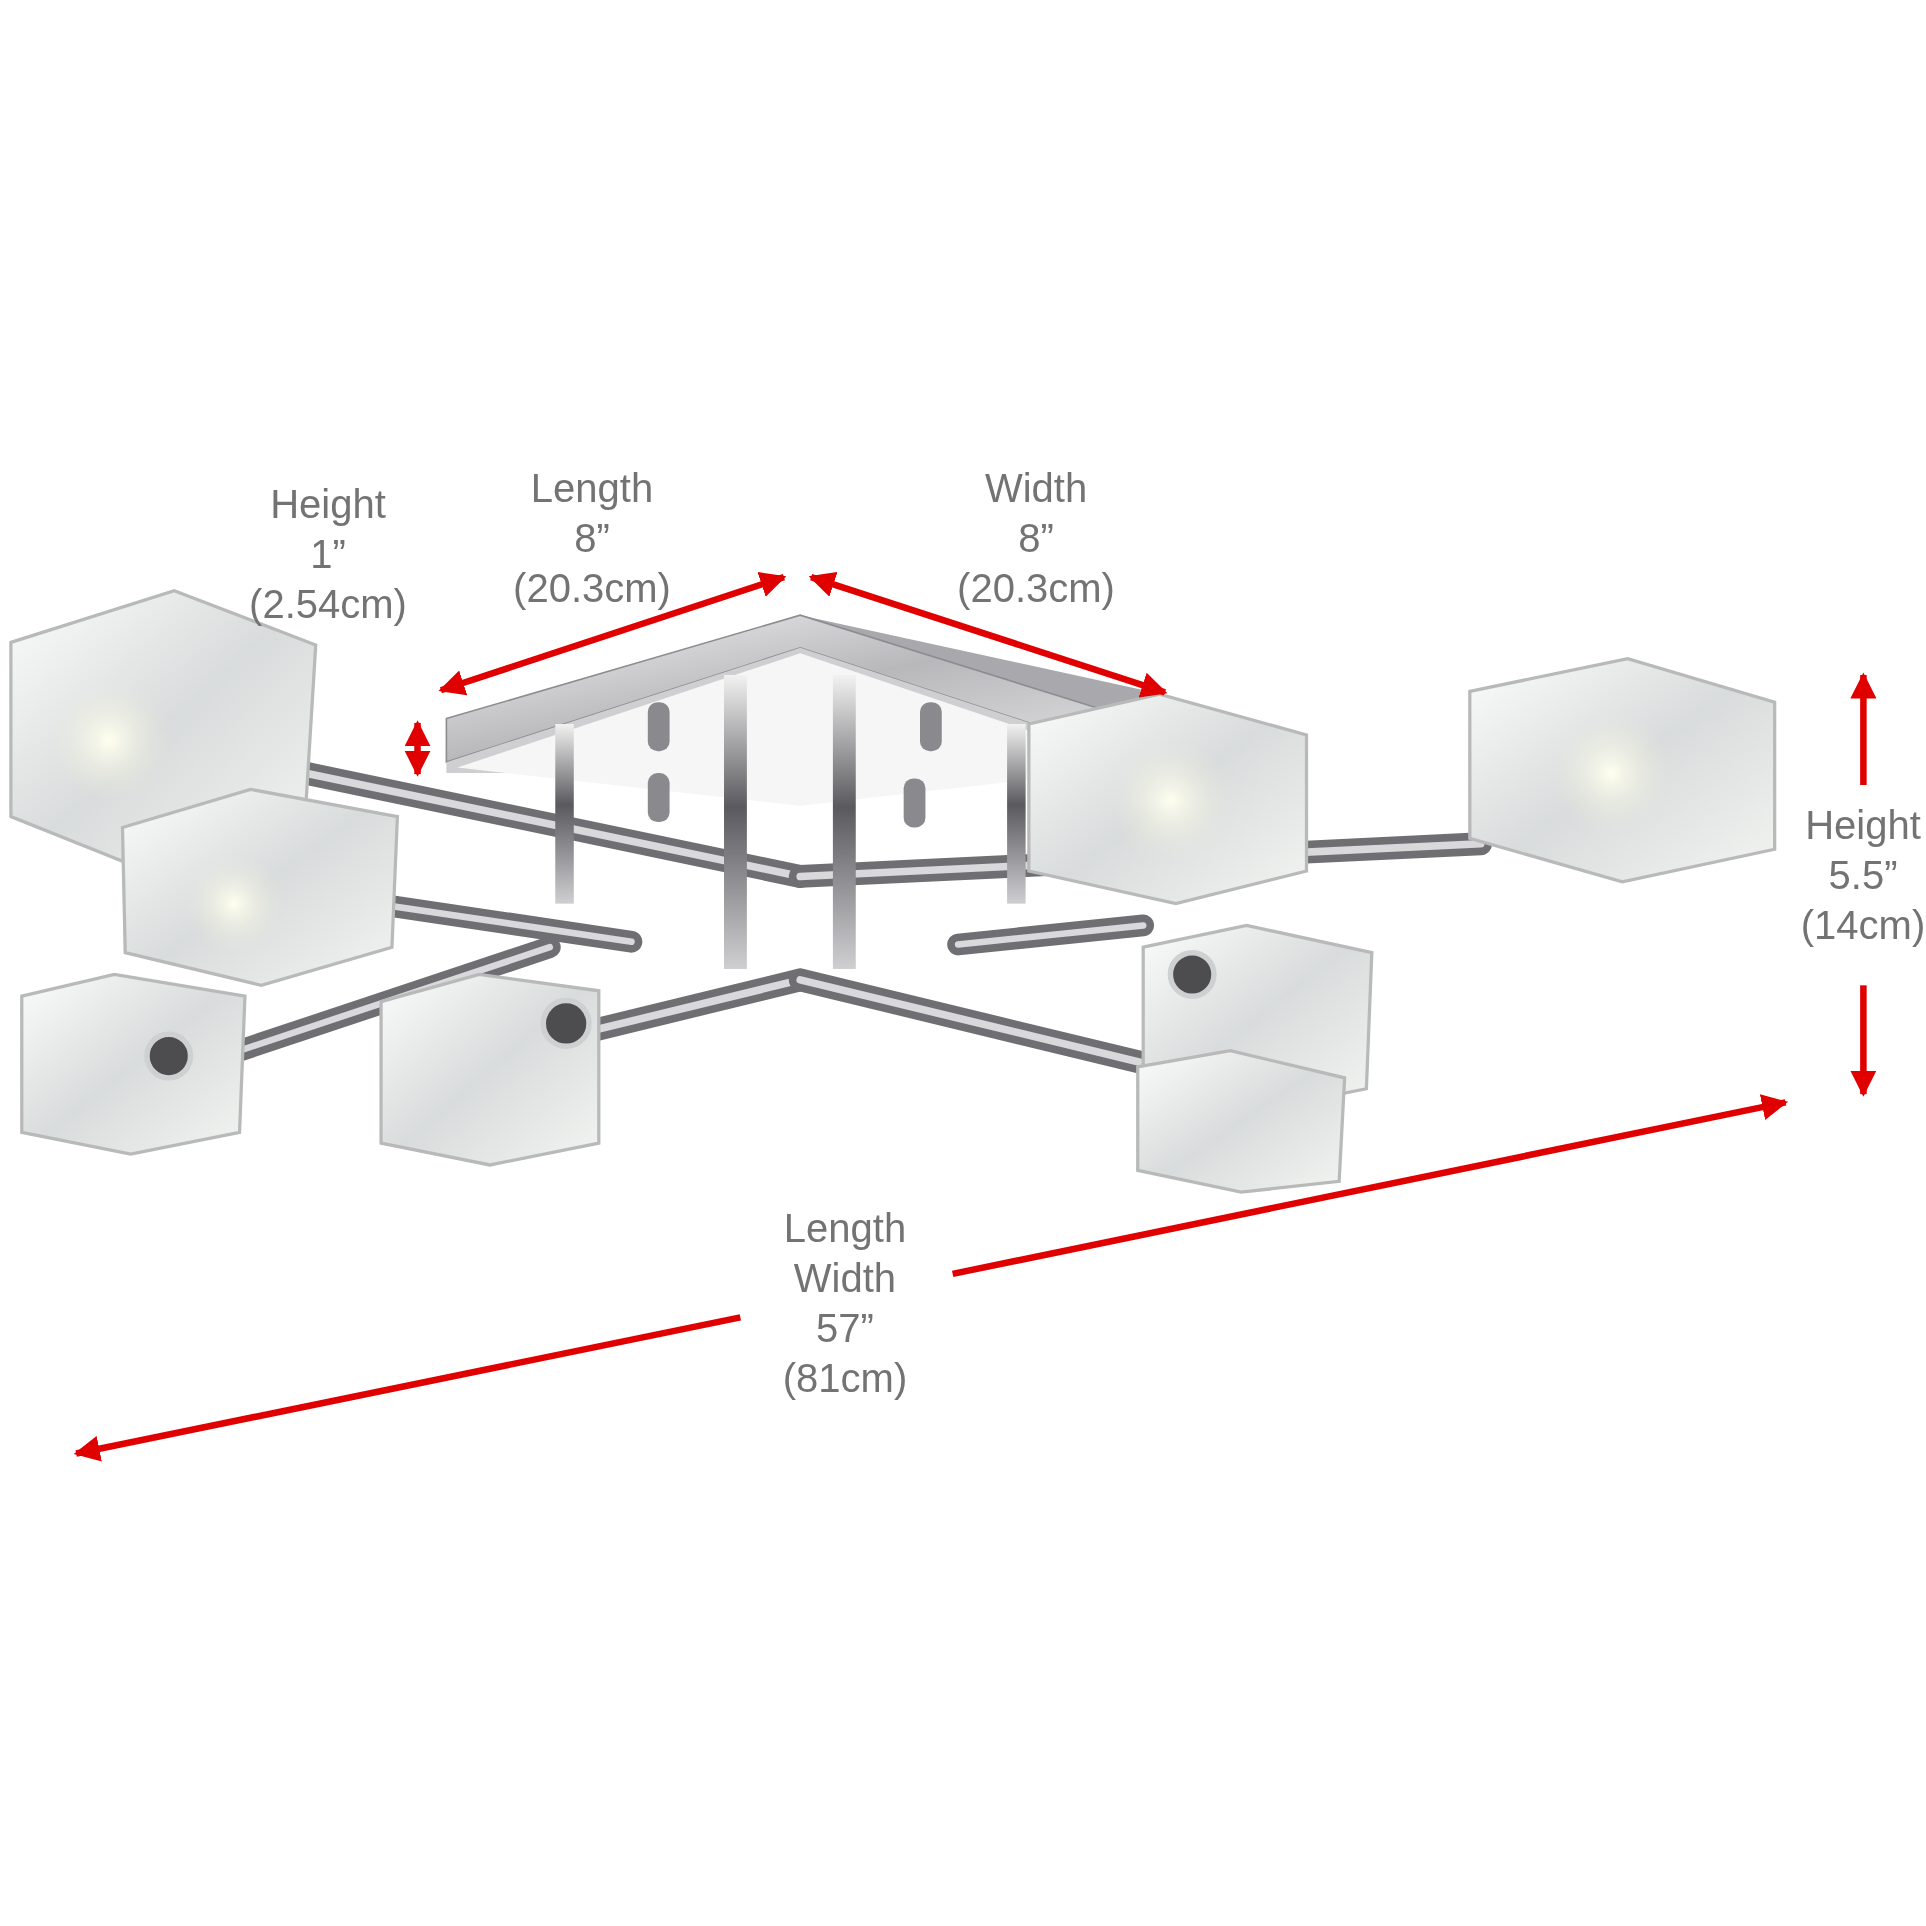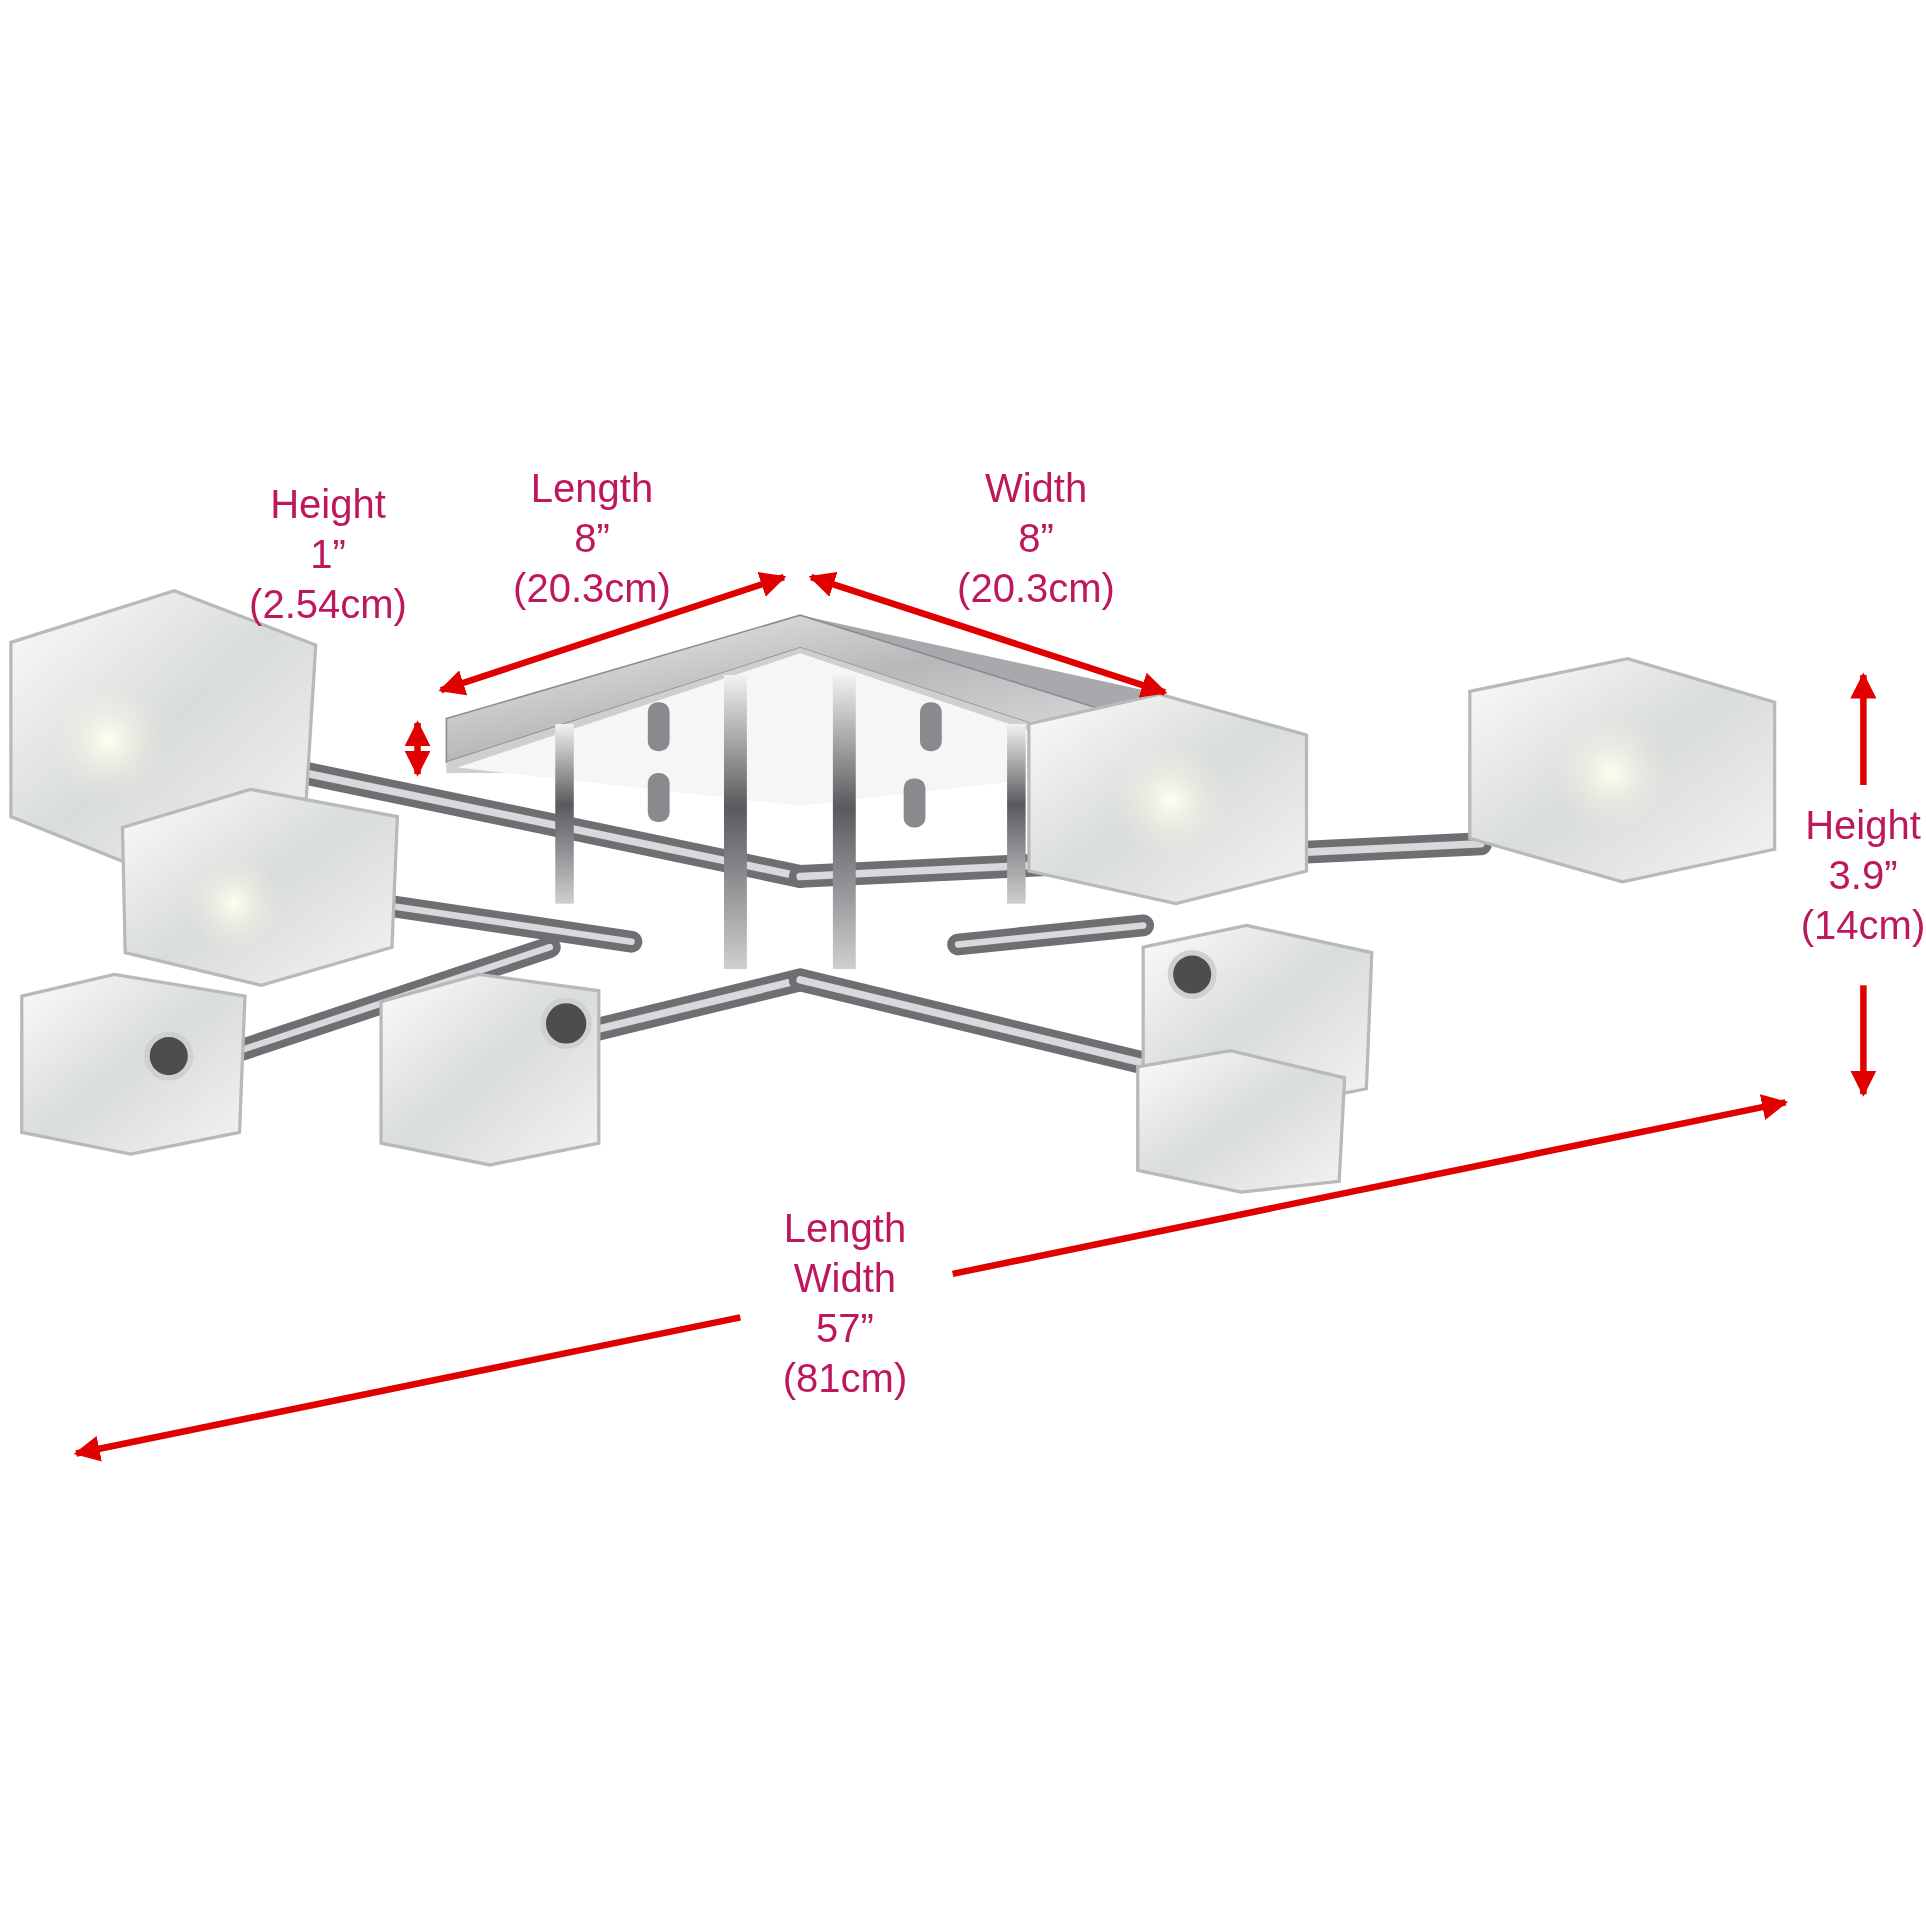--- a/index.html
+++ b/index.html
@@ -1,19 +1,19 @@
 <!DOCTYPE html>
 <html style="font-size:8.7px"><head>
   <meta charset="utf-8">
   <style>
     html, body { margin: 0; padding: 0; background: #ffffff; }
     body { width: 1926px; height: 1926px; position: relative; overflow: hidden; font-family: "Liberation Sans", sans-serif; }
     .stage { position: absolute; left: 0; top: 0; width: 1926px; height: 1926px; }
     svg.art { position: absolute; left: 0; top: 0; width: 1926px; height: 1926px; }
-    .label { position: absolute; text-align: center; color: #be185d; font-size: 40px; line-height: 50px; font-family: "Liberation Sans", sans-serif; white-space: nowrap; transform: translateX(-50%); }
+    .label { position: absolute; text-align: center; color: #737373; font-size: 40px; line-height: 50px; font-family: "Liberation Sans", sans-serif; white-space: nowrap; transform: translateX(-50%); }
     .label span { display: block; }
   </style>
 </head>
 <body>
 
 <div class="stage">
 
   <svg class="art" viewBox="0 0 3538 3538" xmlns="http://www.w3.org/2000/svg">
     <defs>
       <linearGradient id="chromeGrad" x1="0" y1="0" x2="1" y2="1">
@@ -123,21 +123,21 @@
   </div>
 
   <div class="label" style="left:1036px; top:463px;">
     <span>Width</span>
     <span>8”</span>
     <span>(20.3cm)</span>
   </div>
 
   <div class="label" style="left:1863px; top:800px;">
     <span>Height</span>
-    <span>3.9”</span>
+    <span>5.5”</span>
     <span>(14cm)</span>
   </div>
 
   <div class="label" style="left:845px; top:1203px;">
     <span>Length</span>
     <span>Width</span>
     <span>57”</span>
     <span>(81cm)</span>
   </div>
 

